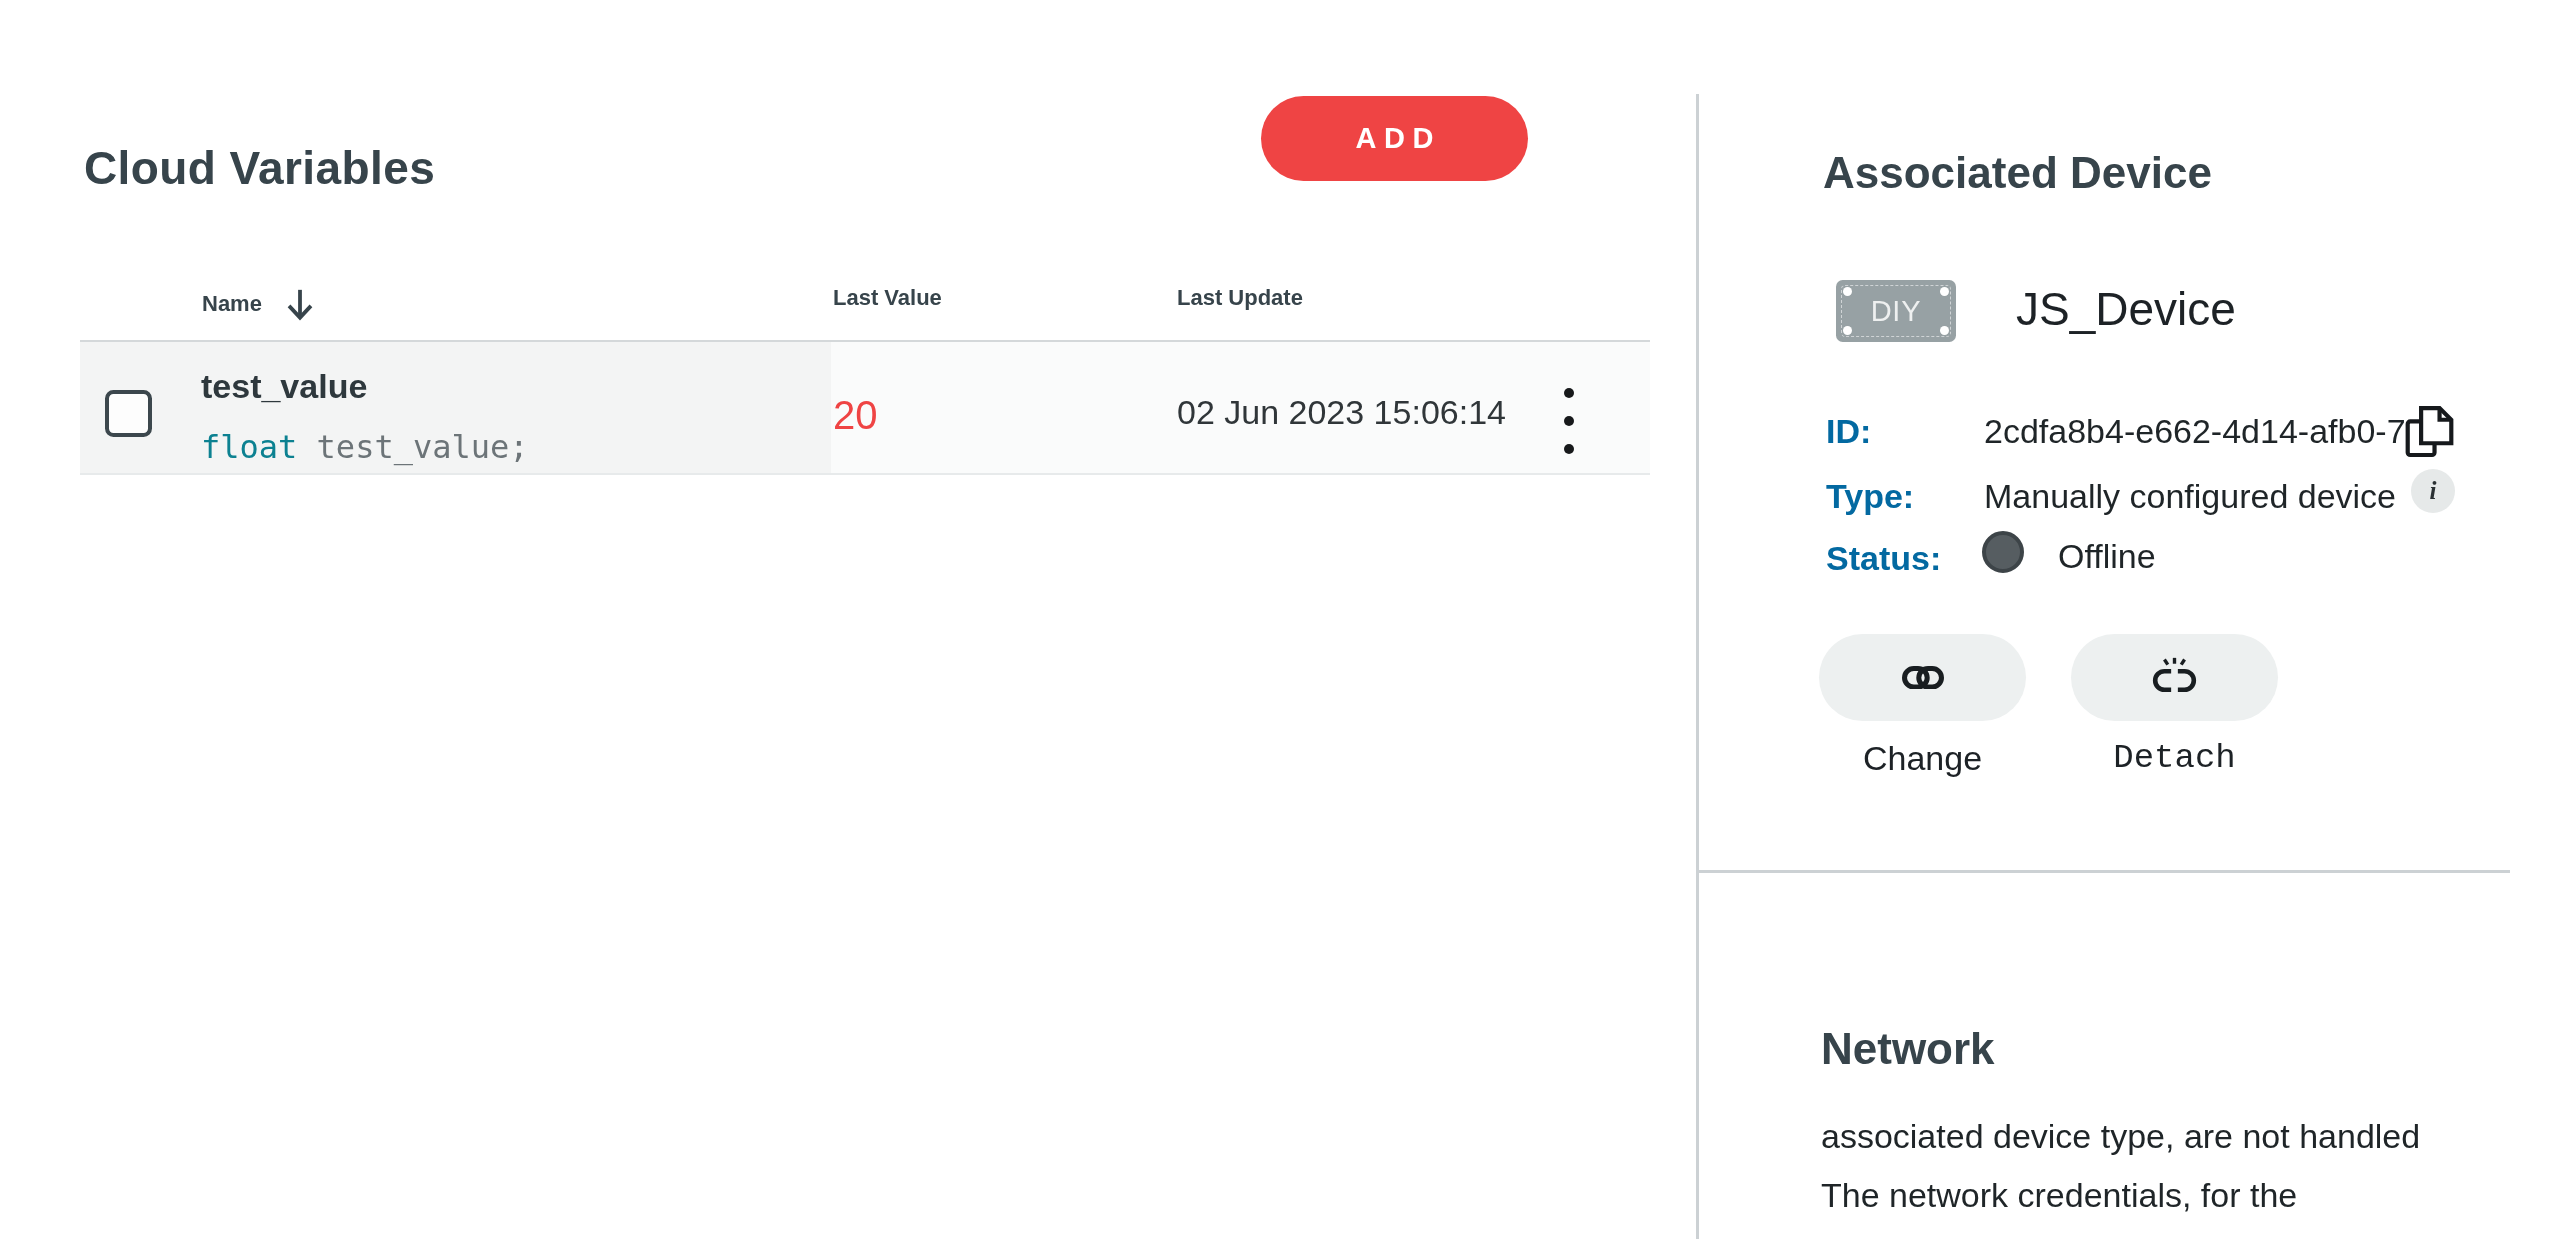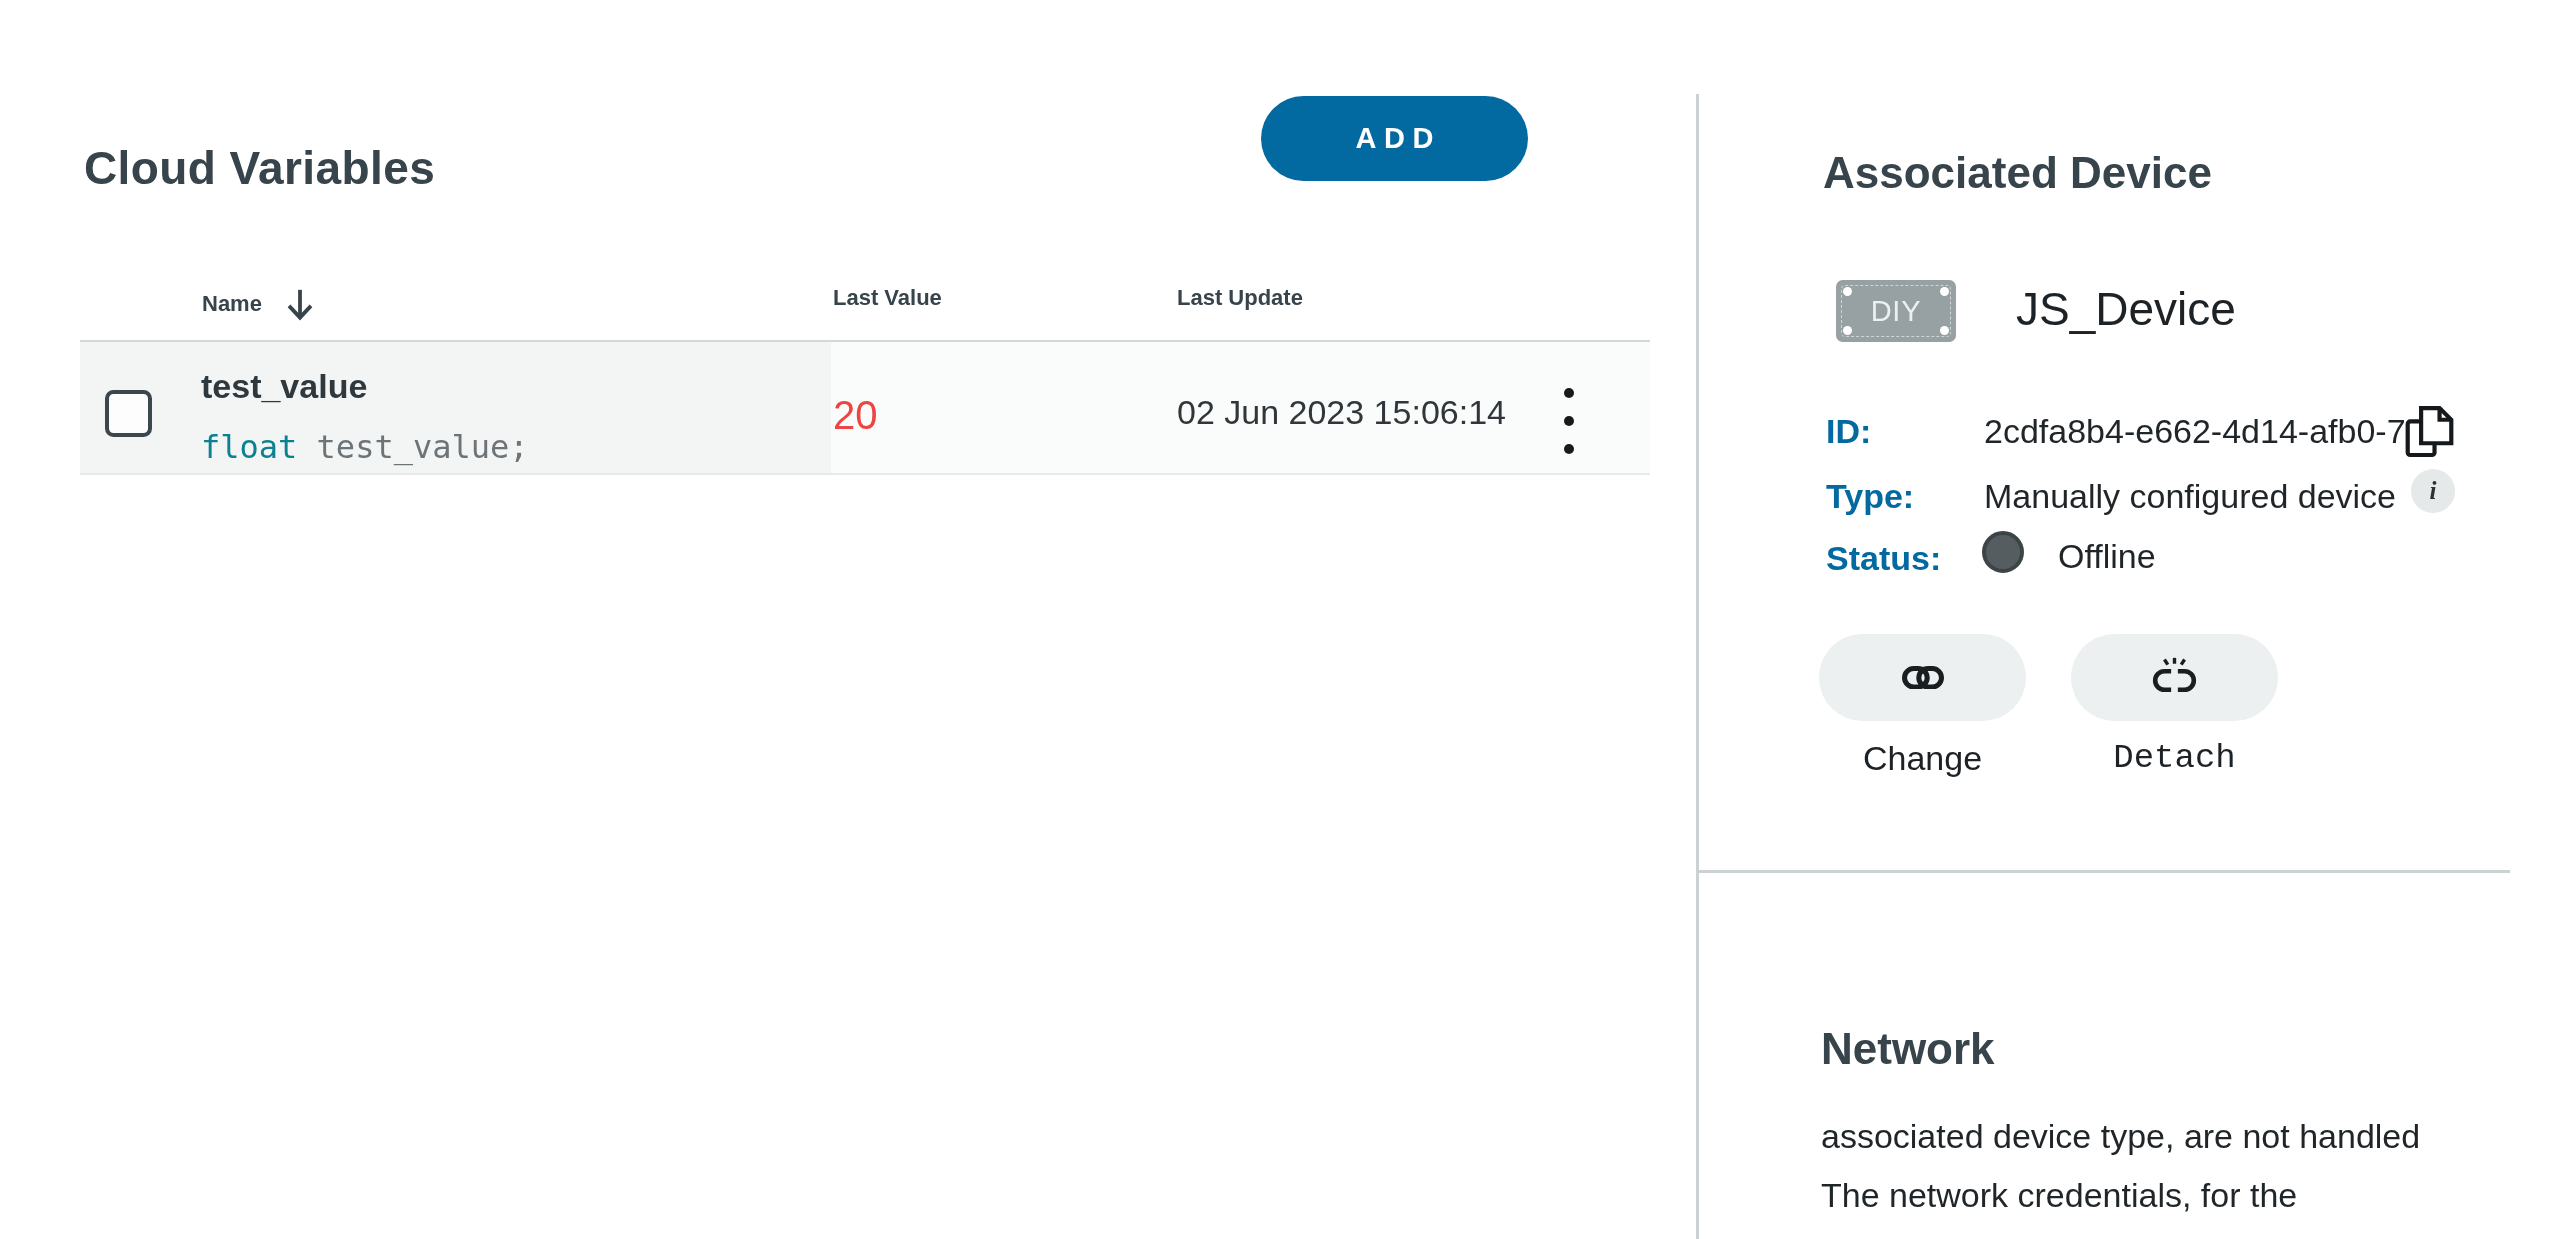--- a/index.html
+++ b/index.html
@@ -119,21 +119,21 @@
   .network-para { position:absolute; left:1821px; top:1107px; font-size:34px; color:#1f2528; }
   .network-para div { line-height:59px; white-space:nowrap; }
 </style>
 </head>
 <body>
 
 <div id="app">
 
   <h1 class="page-title">Cloud Variables</h1>
 
-  <button class="add-btn" style="background:#0369a1">ADD</button>
+  <button class="add-btn" style="background:#ef4444">ADD</button>
 
   <div class="thead-cell" style="left:202px">
     <span>Name</span>
     <svg class="sort-arrow" width="32" height="34" viewBox="0 0 38 40">
       <g fill="none" stroke="#37444b" stroke-width="4.5">
         <line x1="19" y1="2" x2="19" y2="33"></line>
         <polyline points="6,21 19,35 32,21"></polyline>
       </g>
     </svg>
   </div>

